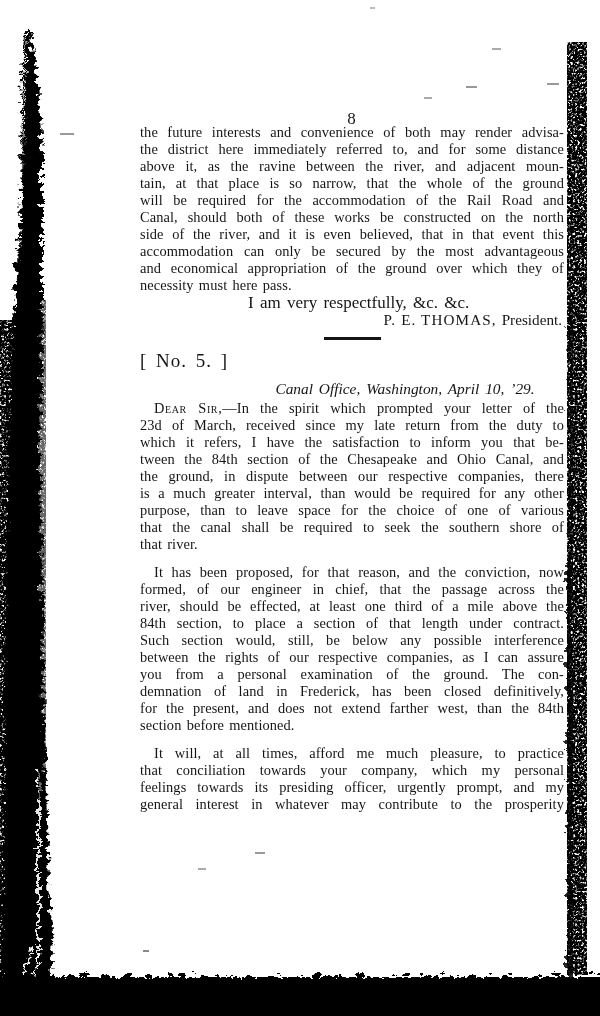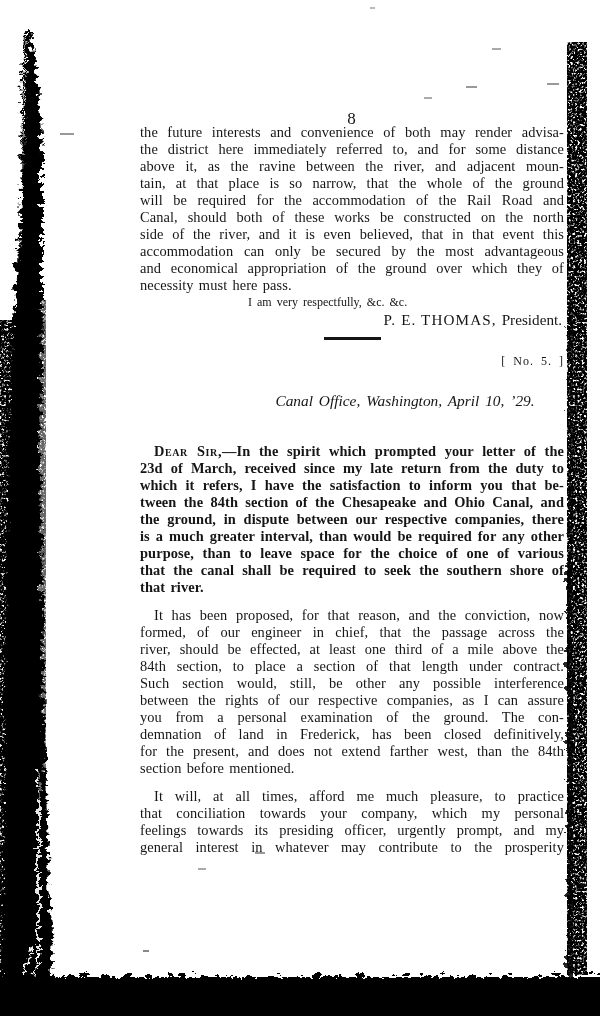--- a/index.html
+++ b/index.html
@@ -18,39 +18,39 @@
   .line{
     font-size:14.4px;line-height:17px;
     text-align:justify;text-align-last:justify;
     word-spacing:1.5px;letter-spacing:0.1px;
   }
   .shortlast .line:last-child{text-align-last:left;}
   .indent-first .line:first-child{text-indent:14px;margin-top:11px;}
   .first-line{text-indent:14px;}
   .smallcaps{font-variant:small-caps;letter-spacing:0.6px;}
   .closing{
-    font-size:12px;line-height:17px;padding-left:108px;
+    font-size:17px;line-height:17px;padding-left:108px;
     text-align:left;text-align-last:left;word-spacing:2px;
   }
   .signature{
     font-size:15.2px;line-height:17px;
     text-align:right;text-align-last:right;padding-right:2px;
   }
   .sig-name{letter-spacing:1.1px;}
   .sig-title{margin-left:5px;}
   .rule{width:57px;height:3px;background:#151515;margin:9px auto 0 auto;}
   .doc-no{
-    text-align:right;font-size:12px;margin-top:12px;
+    text-align:left;font-size:19px;margin-top:12px;
     letter-spacing:1px;line-height:18px;word-spacing:3px;
   }
   .dateline{
     text-align:center;font-style:italic;font-size:15.4px;
-    margin-top:22px;line-height:18px;padding-left:106px;word-spacing:2px;
+    margin-top:10px;line-height:18px;padding-left:106px;word-spacing:2px;
   }
-  .para2{margin-top:33px;font-weight:bold;}
+  .para2{margin-top:2px;}
   .artifacts{position:absolute;left:0;top:0;pointer-events:none;}
   .speck{position:absolute;height:2px;}
 </style>
 </head>
 <body>
 
 <div class="page">
 
   <svg class="artifacts" width="600" height="1016" viewBox="0 0 600 1016" aria-hidden="true">
     <defs>
@@ -147,21 +147,21 @@
           <div class="line">that the canal shall be required to seek the southern shore of</div>
           <div class="line">that river.</div>
         </div>
     </div>
 
     <div class="para shortlast indent-first">
         <div class="line">It has been proposed, for that reason, and the conviction, now</div>
         <div class="line">formed, of our engineer in chief, that the passage across the</div>
         <div class="line">river, should be effected, at least one third of a mile above the</div>
         <div class="line">84th section, to place a section of that length under contract.</div>
-        <div class="line">Such section would, still, be other any possible interference</div>
+        <div class="line">Such section would, still, be below any possible interference</div>
         <div class="line">between the rights of our respective companies, as I can assure</div>
         <div class="line">you from a personal examination of the ground. The con-</div>
         <div class="line">demnation of land in Frederick, has been closed definitively,</div>
         <div class="line">for the present, and does not extend farther west, than the 84th</div>
         <div class="line">section before mentioned.</div>
       </div>
 
     <div class="para indent-first">
         <div class="line">It will, at all times, afford me much pleasure, to practice</div>
         <div class="line">that conciliation towards your company, which my personal</div>

